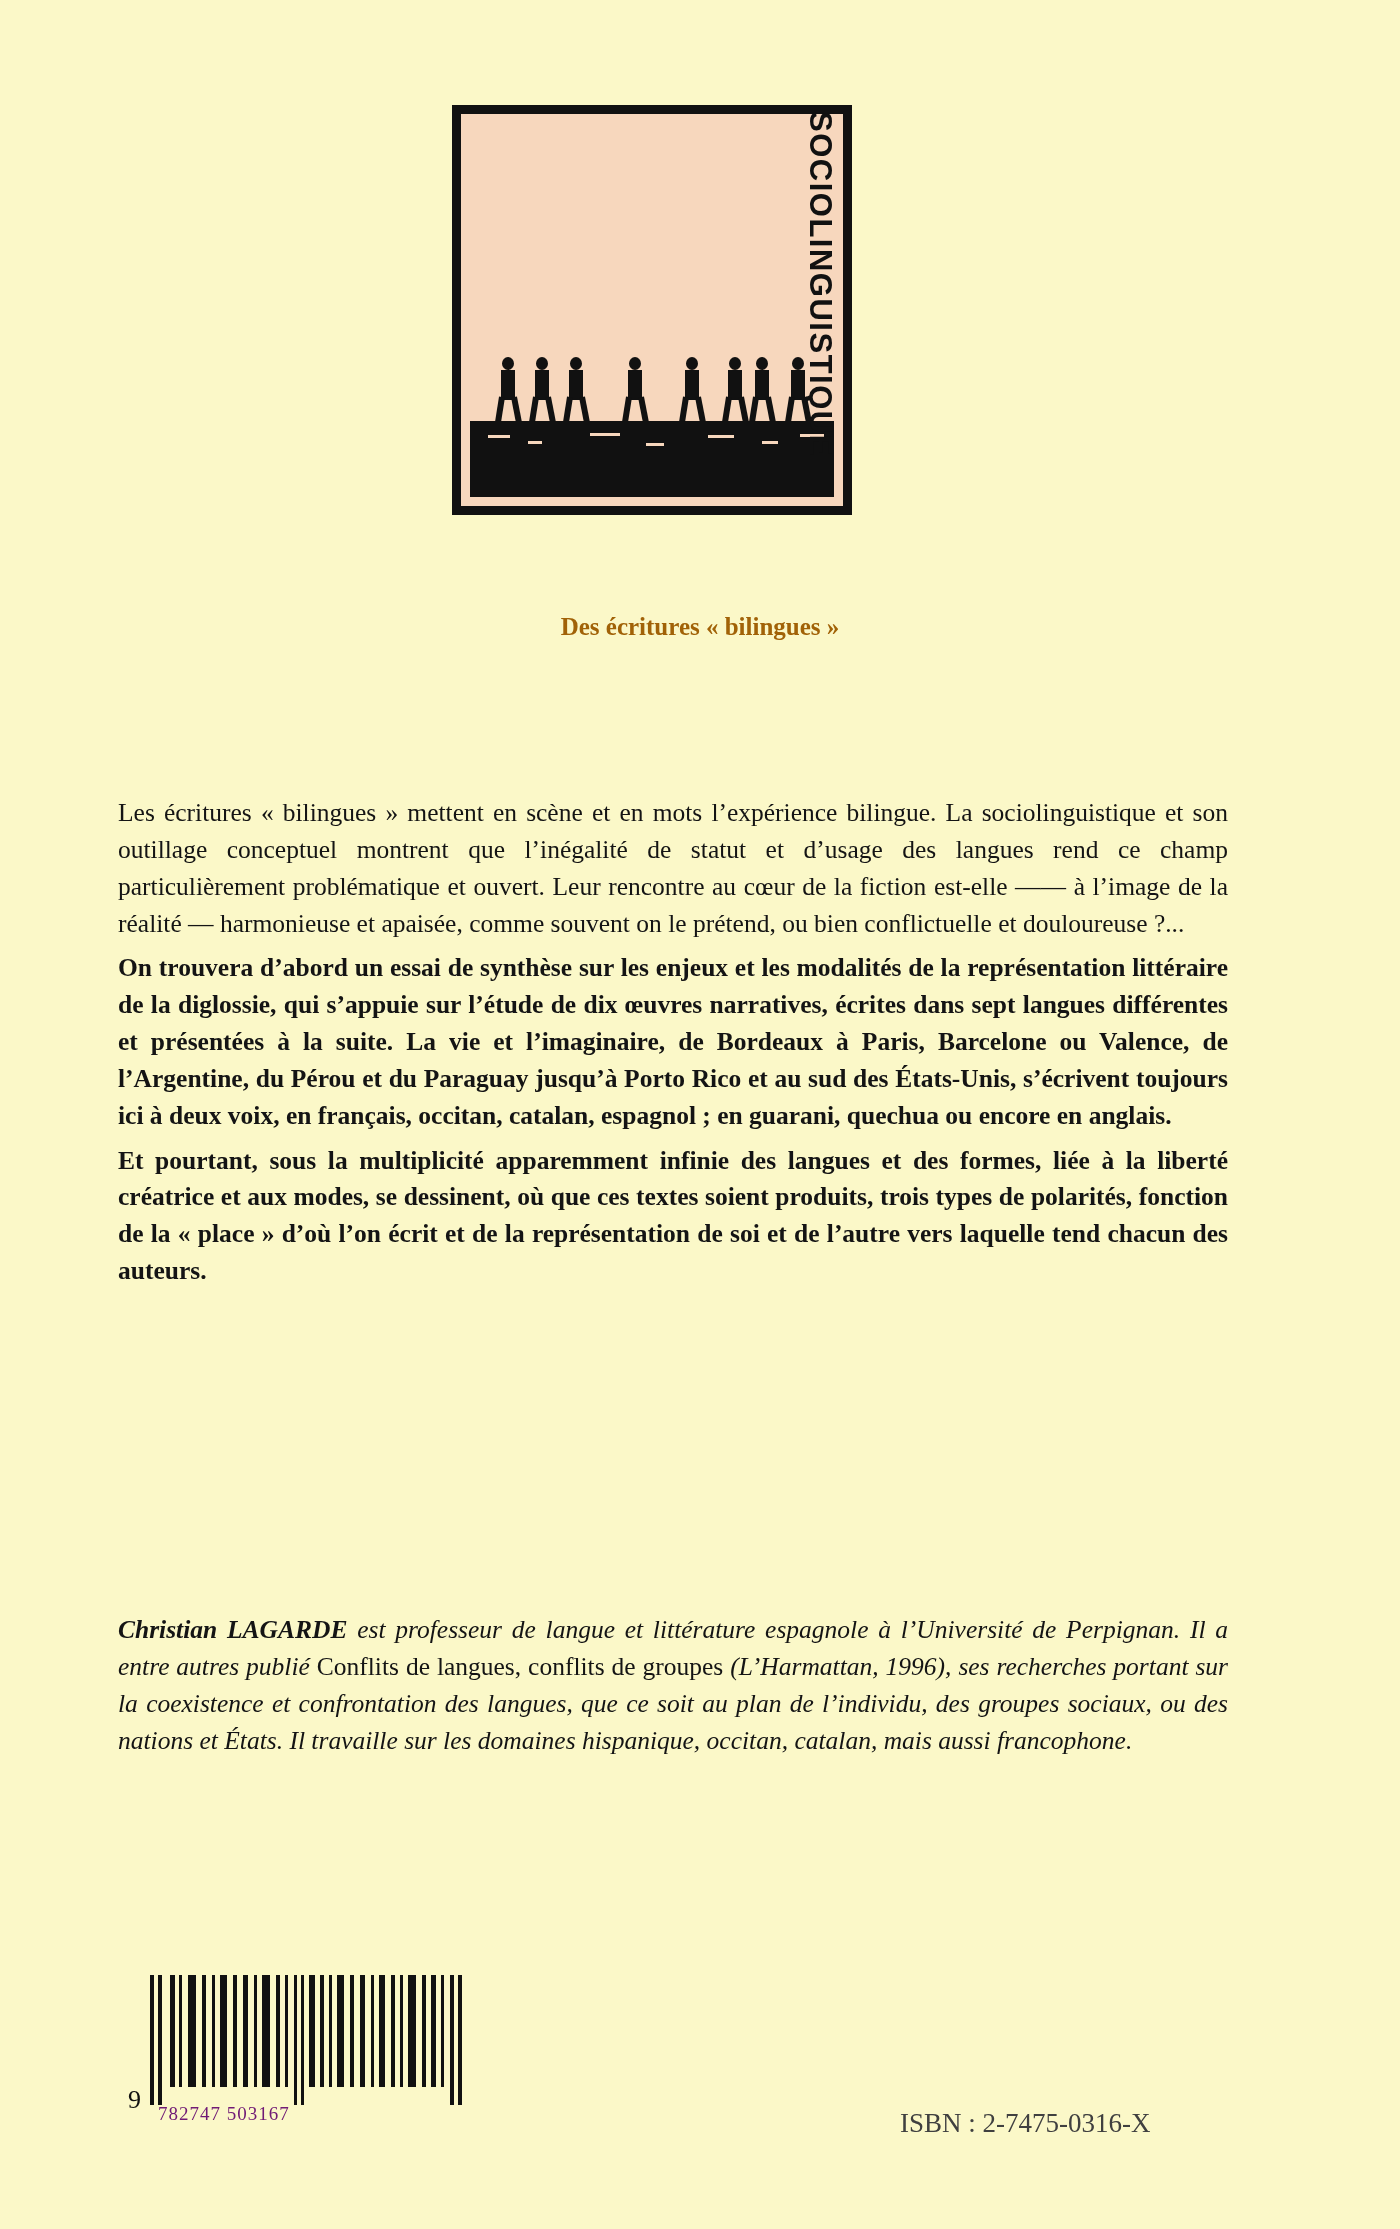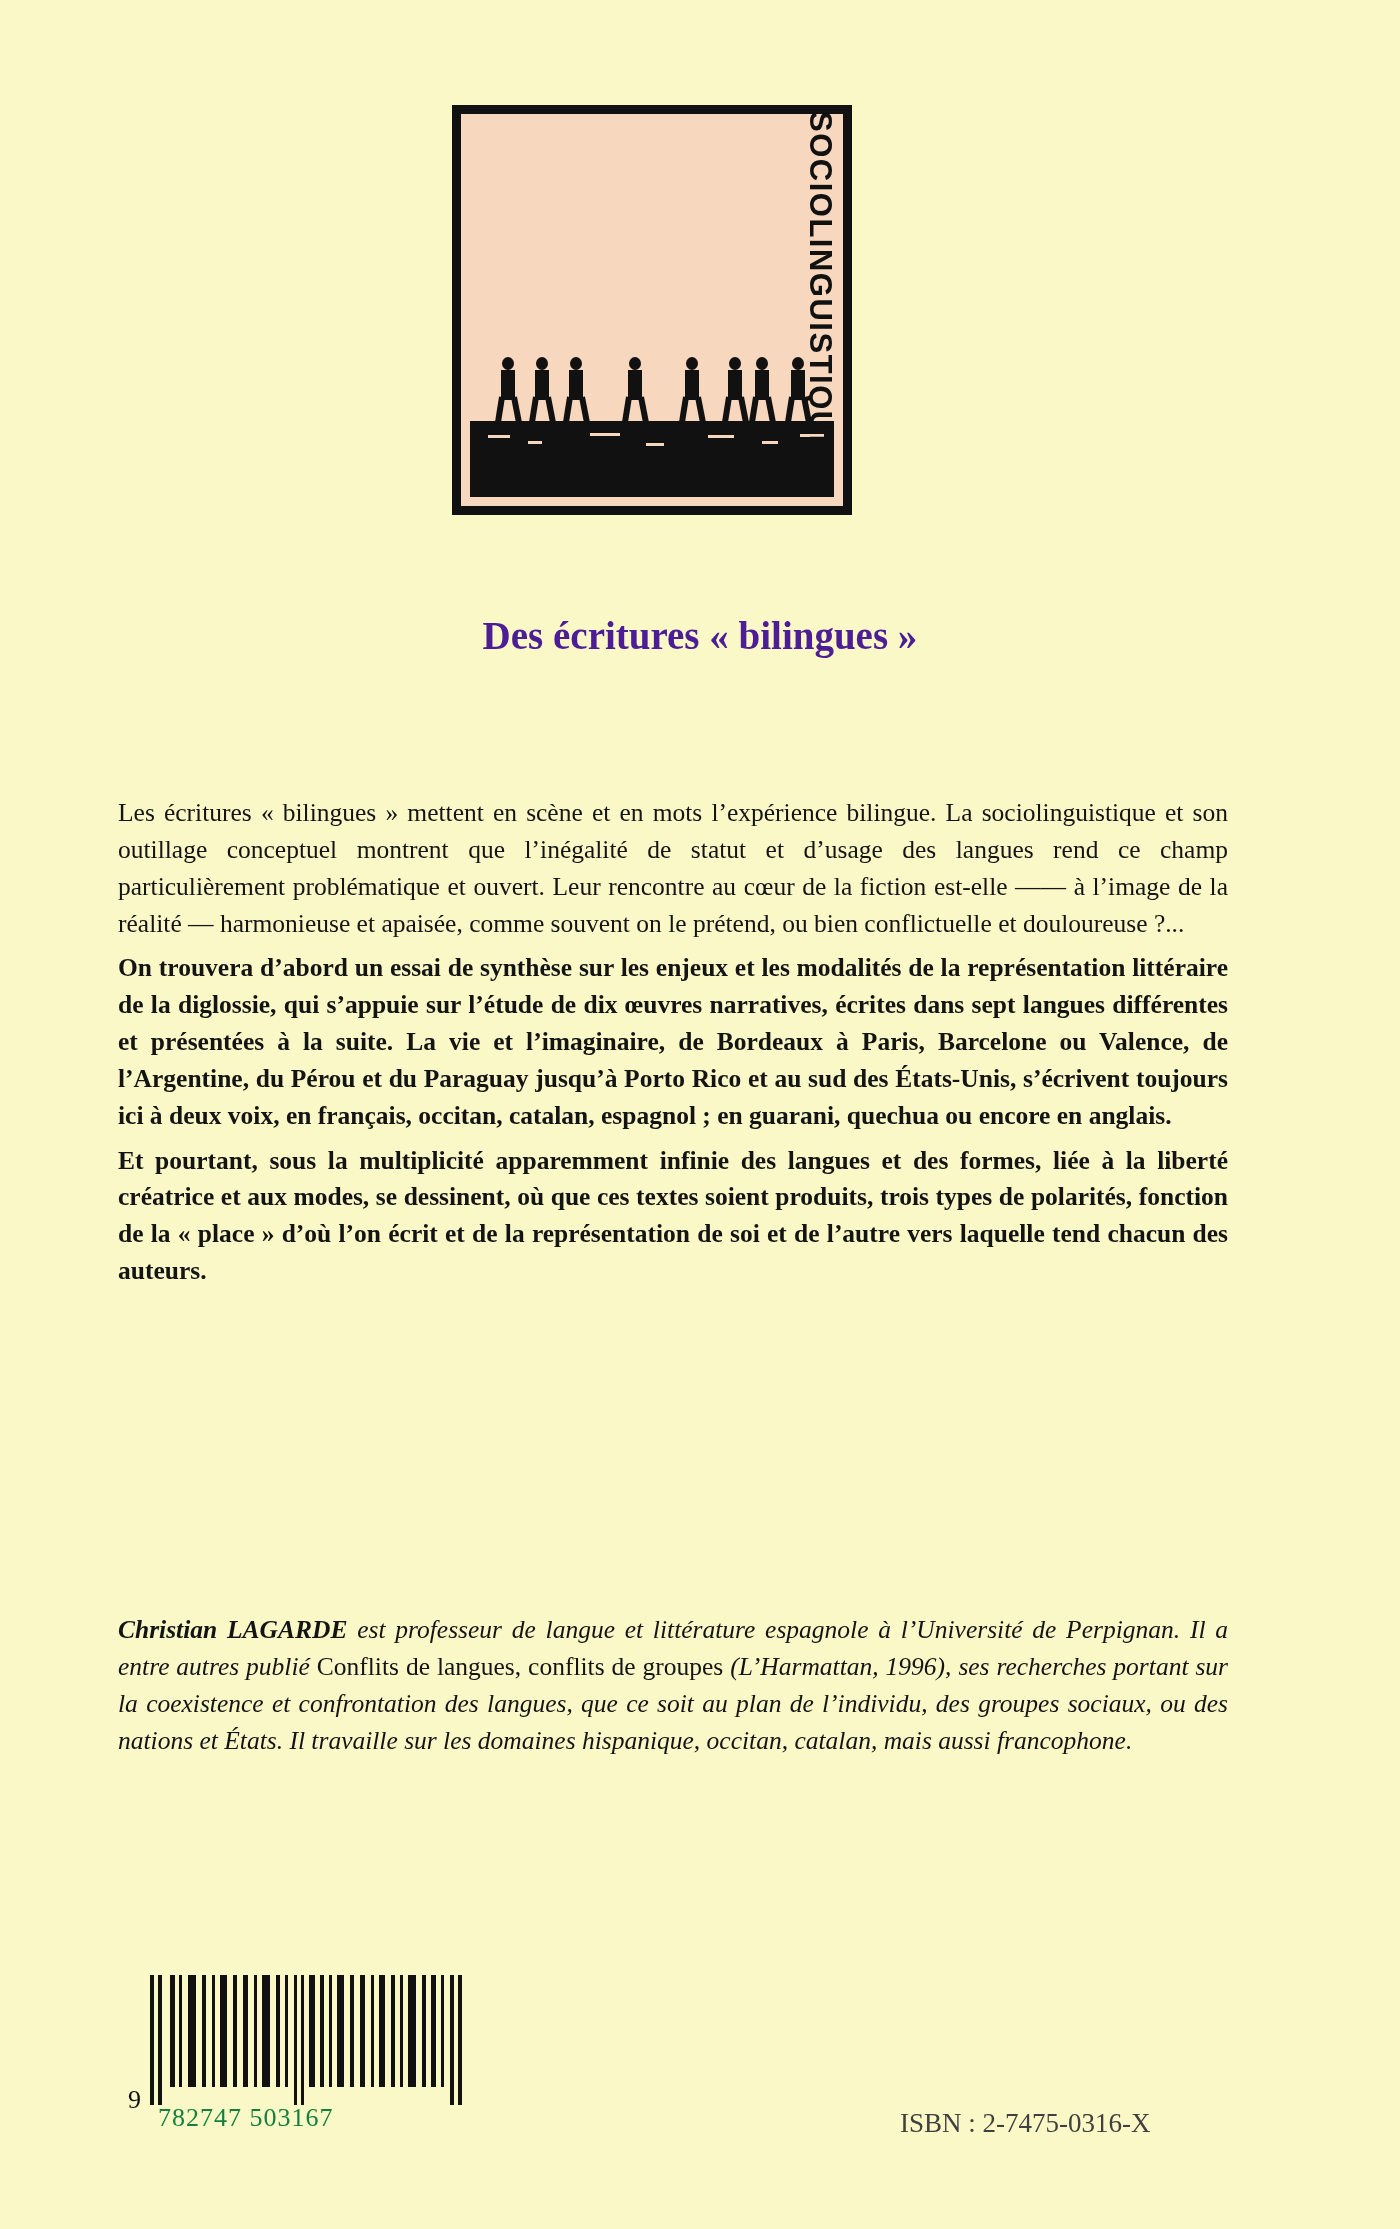--- a/index.html
+++ b/index.html
@@ -128,23 +128,23 @@
   .title-block {
     position: absolute;
     left: 118px;
     top: 610px;
     width: 1164px;
     text-align: center;
   }
   .title-line {
     font-family: "Liberation Serif", serif;
     font-weight: bold;
-    font-size: 39px;
+    font-size: 25px;
     line-height: 1.32;
-    color: #4c1d95;
+    color: #a16207;
   }
 
   
   .body-block {
     position: absolute;
     left: 118px;
     top: 795px;
     width: 1110px;
   }
   .para {
@@ -196,23 +196,23 @@
   }
   .bar {
     position: absolute;
     top: 0;
     background: #111;
     height: 112px;
   }
   .bar.long { height: 130px; }
   .barcode-digits {
     font-family: "Liberation Serif", serif;
-    font-size: 26px;
+    font-size: 19px;
     letter-spacing: 1px;
-    color: #15803d;
+    color: #701a75;
     margin-top: -2px;
     padding-left: 8px;
   }
   .barcode-lead {
     position: absolute;
     left: -22px;
     top: 110px;
     font-family: "Liberation Serif", serif;
     font-size: 26px;
     color: #111;

